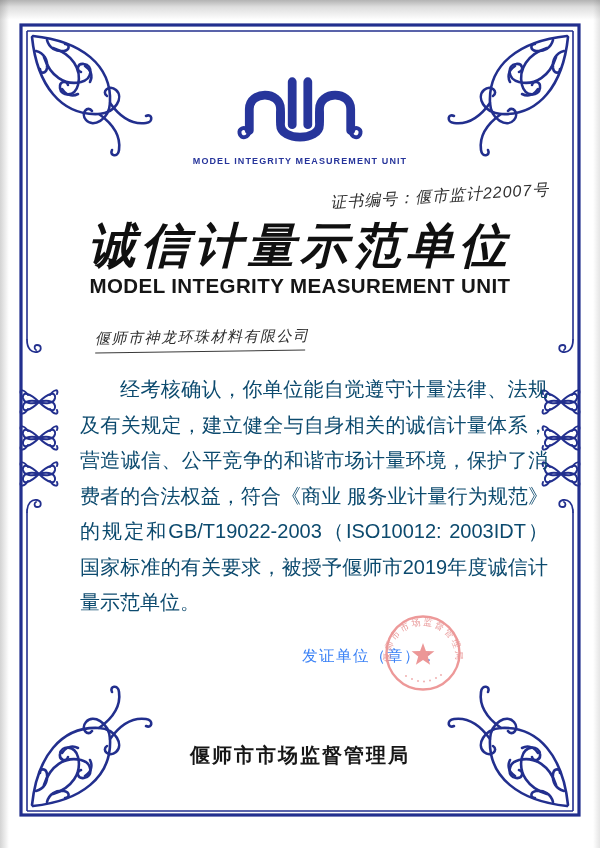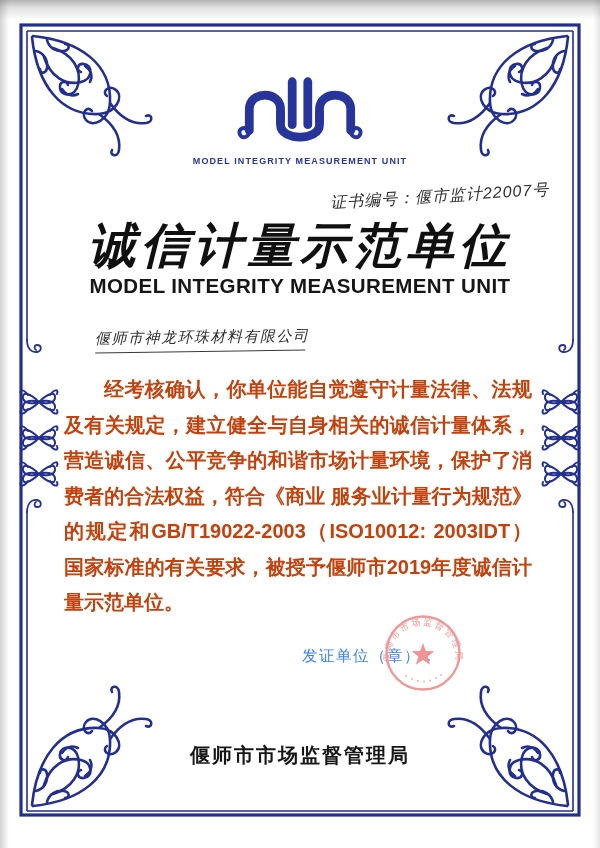--- a/index.html
+++ b/index.html
@@ -31,23 +31,23 @@
     font-family:"Liberation Serif","DejaVu Serif",serif;font-weight:900;
     font-size:48px;letter-spacing:5px;color:#101010;font-style:italic;}
   .title-en{position:absolute;left:0;top:274px;width:600px;text-align:center;
     font-size:20.5px;font-weight:bold;color:#161616;letter-spacing:0.4px;}
 
   .company{position:absolute;left:95px;top:328px;width:210px;
     font-size:15px;color:#2f2f2f;font-style:italic;letter-spacing:1.5px;
     border-bottom:1.5px solid #3a3a3a;padding-bottom:4px;transform:rotate(-0.8deg);
     text-align:center;white-space:nowrap;}
 
-  .body-text{position:absolute;left:64px;top:372px;width:468px;
-    font-size:20px;line-height:35.5px;color:#c2410c;
-    text-align:justify;text-indent:2em;text-justify:inter-ideograph;font-weight:bold;}
+  .body-text{position:absolute;left:80px;top:372px;width:468px;
+    font-size:20px;line-height:35.5px;color:#0c4a6e;
+    text-align:justify;text-indent:2em;text-justify:inter-ideograph;}
 
   .issue-line{position:absolute;left:302px;top:646px;
     font-size:15.5px;color:#3b82f6;letter-spacing:1.5px;text-align:center;}
 
   .seal{position:absolute;left:376px;top:606px;opacity:0.92;}
 
   .issuer{position:absolute;left:0;top:742px;width:600px;text-align:center;
     font-size:20px;font-weight:bold;color:#161616;letter-spacing:2px;}
 </style>
 </head>

